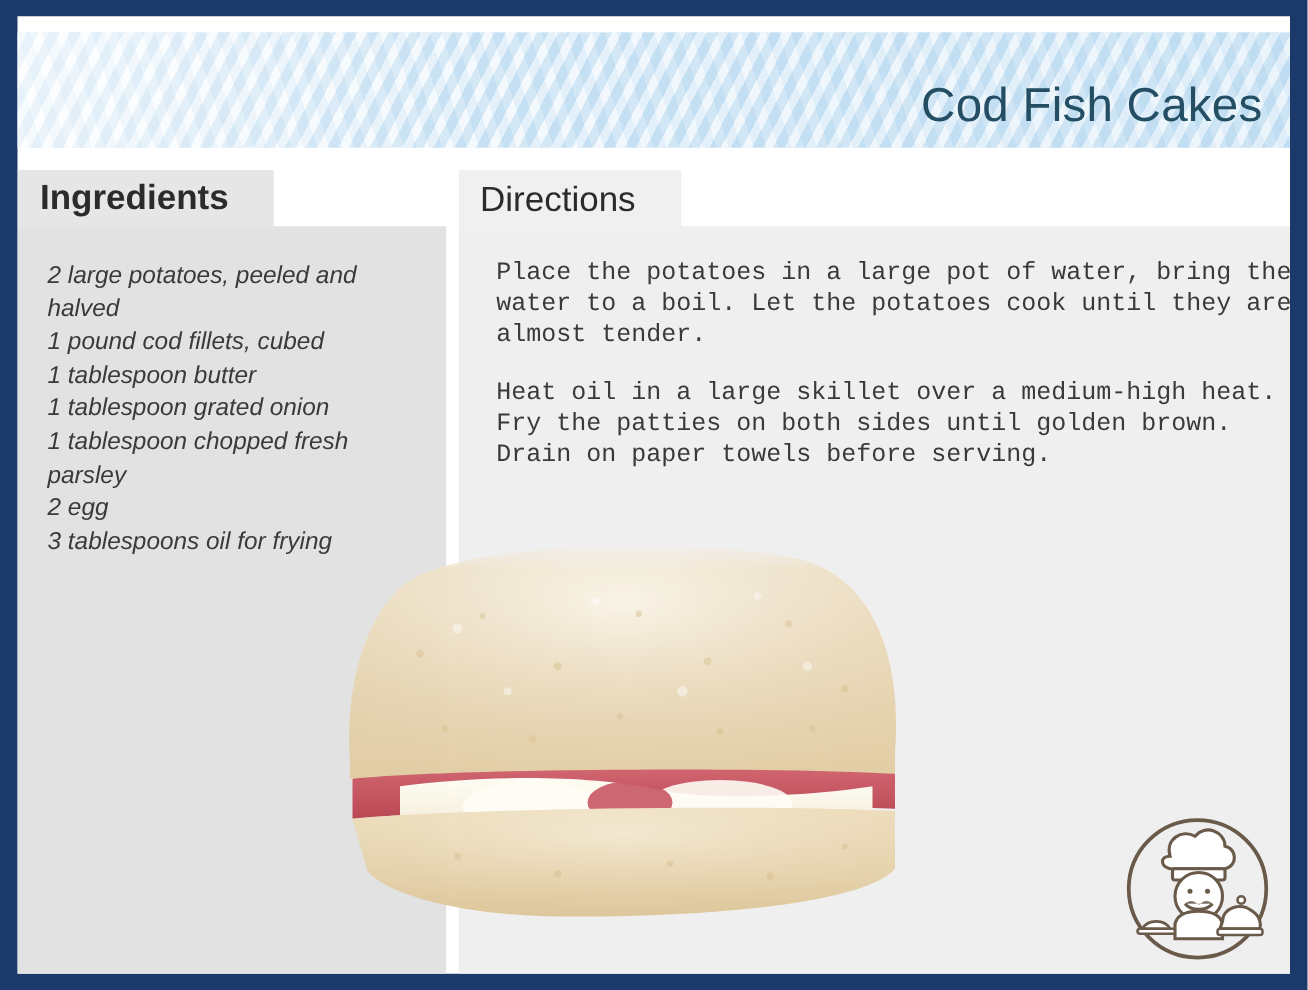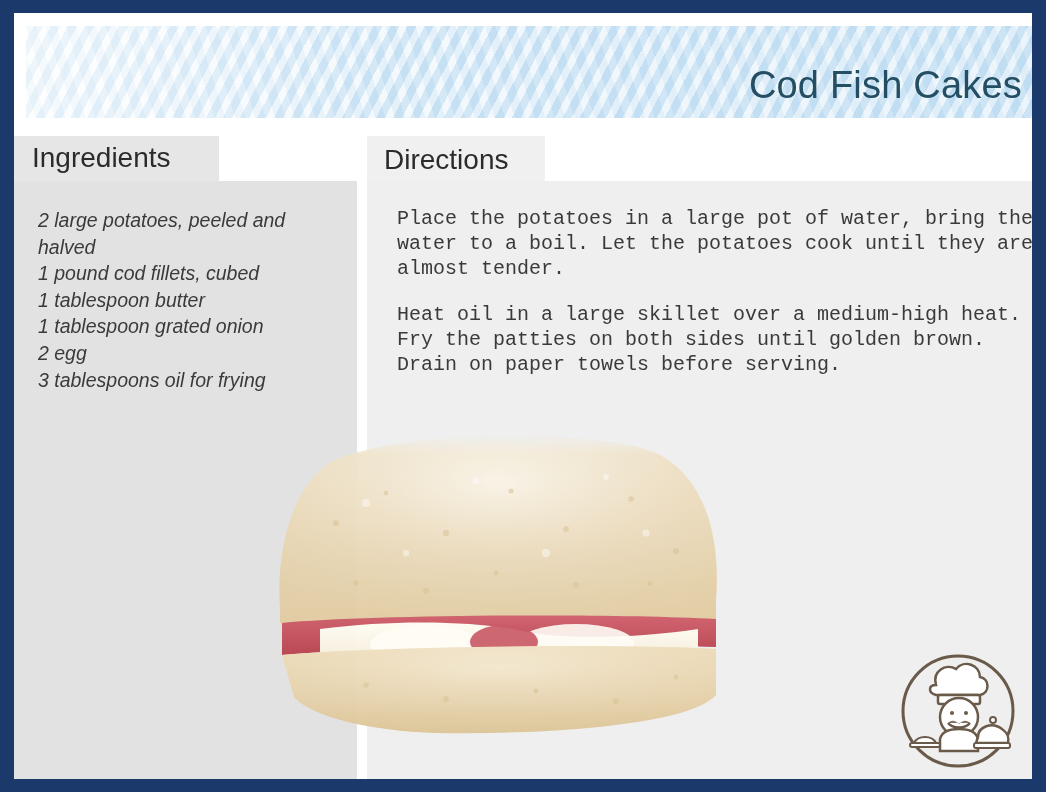--- a/index.html
+++ b/index.html
@@ -19,21 +19,21 @@
     top: 13px;
     width: 1018px;
     height: 766px;
     background: #ffffff;
     overflow: hidden;
   }
 
   
   .banner {
     position: absolute;
-    left: 12px;
+    left: 0;
     top: 13px;
     width: 1018px;
     height: 92px;
     background:
       linear-gradient(100deg, rgba(255,255,255,0.55) 0%, rgba(255,255,255,0.0) 35%),
       repeating-linear-gradient(118deg,
         rgba(255,255,255,0.55) 0px,
         rgba(255,255,255,0.55) 7px,
         rgba(198,224,243,0.55) 7px,
         rgba(198,224,243,0.55) 15px),
@@ -74,20 +74,21 @@
 
   .tab {
     position: absolute;
     background: #e6e6e6;
     height: 45px;
     top: 123px;
   }
   .tab.ing {
     left: 0;
     width: 205px;
+    font-weight: bold;
   }
   .tab.dir {
     left: 353px;
     width: 178px;
     background: #f0f0f0;
     text-align: center;
   }
   .tab-label {
     position: absolute;
     left: 18px;
@@ -166,20 +167,21 @@
 
   <div class="tab ing">
     <div class="tab-label">Ingredients</div>
   </div>
   <div class="col-ingredients">
     <div class="ingredients-list">
       <div>2 large potatoes, peeled and halved</div>
       <div>1 pound cod fillets, cubed</div>
       <div>1 tablespoon butter</div>
       <div>1 tablespoon grated onion</div>
+      <div>1 tablespoon chopped fresh parsley</div>
       <div>2 egg</div>
       <div>3 tablespoons oil for frying</div>
     </div>
   </div>
 
   <div class="tab dir">
     <div class="tab-label">Directions</div>
   </div>
   <div class="col-directions">
     <div class="directions-body">

